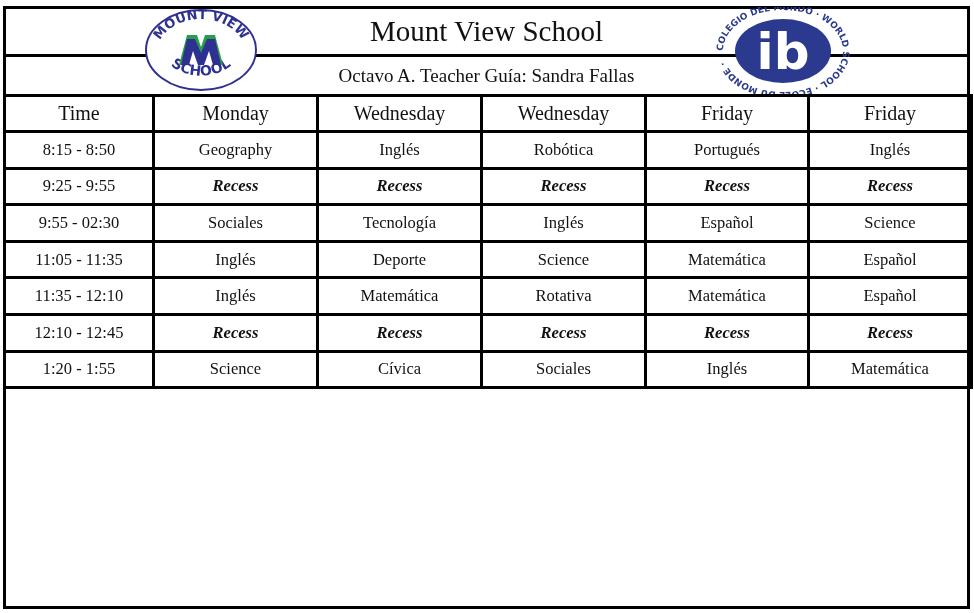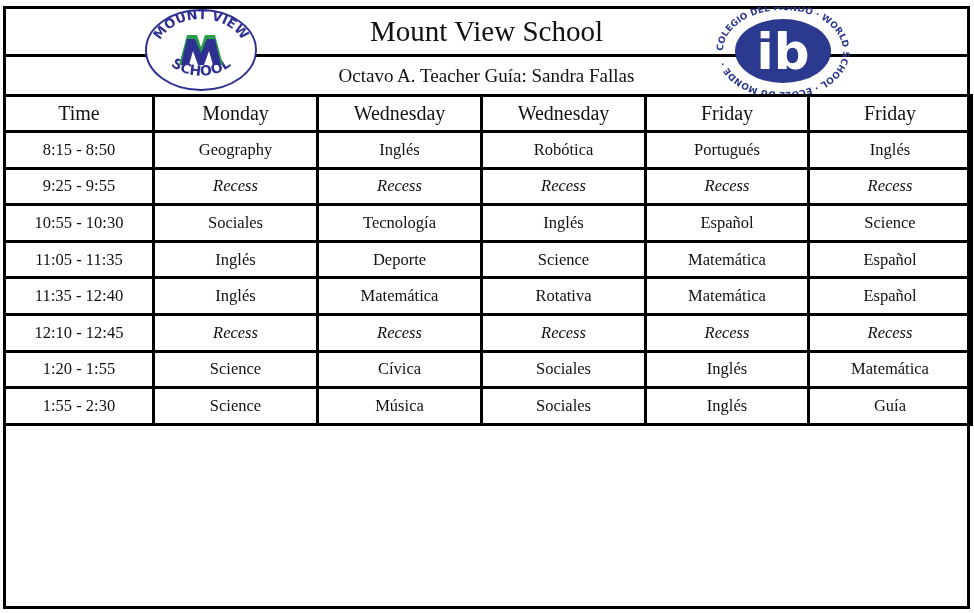--- a/index.html
+++ b/index.html
@@ -12,21 +12,21 @@
   .title { position:absolute; left:0; width:100%; top:6px; text-align:center;
            font-family:"Liberation Serif",serif; font-size:29px; }
   .subtitle { position:absolute; left:0; width:100%; top:56px; text-align:center;
               font-family:"Liberation Serif",serif; font-size:19px; }
   .logo { position:absolute; }
   table { position:absolute; left:-3px; top:85px; width:967px; border-collapse:collapse;
           table-layout:fixed; }
   td, th { border:3px solid #000; text-align:center; height:33.6px; padding:0;
            font-family:"Liberation Serif",serif; font-size:16.5px; font-weight:normal; }
   th { font-size:20px; height:33px; }
-  td.recess { font-weight:normal; font-style:italic; }
+  td.recess { font-weight:bold; font-style:italic; }
 </style>
 </head>
 <body>
 
 <div class="sheet">
   <div class="hdr">
     <div class="title">Mount View School</div>
     <div class="hdr-line" style="top:45px"></div>
     <div class="subtitle">Octavo A. Teacher Guía: Sandra Fallas</div>
 
@@ -88,37 +88,37 @@
         </tr>
         <tr>
           <td>9:25 - 9:55</td>
           <td class="recess">Recess</td>
           <td class="recess">Recess</td>
           <td class="recess">Recess</td>
           <td class="recess">Recess</td>
           <td class="recess">Recess</td>
         </tr>
         <tr>
-          <td>10:55 - 10:30</td>
+          <td>9:55 - 02:30</td>
           <td>Sociales</td>
           <td>Tecnología</td>
           <td>Inglés</td>
           <td>Español</td>
           <td>Science</td>
         </tr>
         <tr>
           <td>11:05 - 11:35</td>
           <td>Inglés</td>
           <td>Deporte</td>
           <td>Science</td>
           <td>Matemática</td>
           <td>Español</td>
         </tr>
         <tr>
-          <td>11:35 - 12:40</td>
+          <td>11:35 - 12:10</td>
           <td>Inglés</td>
           <td>Matemática</td>
           <td>Rotativa</td>
           <td>Matemática</td>
           <td>Español</td>
         </tr>
         <tr>
           <td>12:10 - 12:45</td>
           <td class="recess">Recess</td>
           <td class="recess">Recess</td>
@@ -127,23 +127,15 @@
           <td class="recess">Recess</td>
         </tr>
         <tr>
           <td>1:20 - 1:55</td>
           <td>Science</td>
           <td>Cívica</td>
           <td>Sociales</td>
           <td>Inglés</td>
           <td>Matemática</td>
         </tr>
-        <tr>
-          <td>1:55 - 2:30</td>
-          <td>Science</td>
-          <td>Música</td>
-          <td>Sociales</td>
-          <td>Inglés</td>
-          <td>Guía</td>
-        </tr>
       </tbody>
   </table>
 </div>
 
 </body></html>

